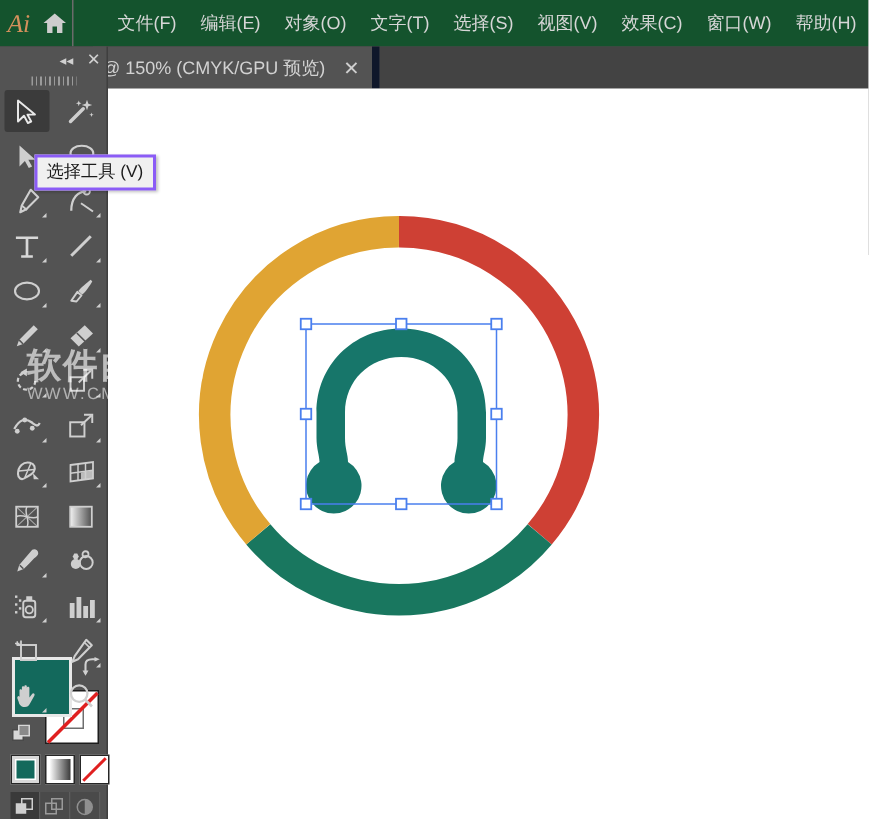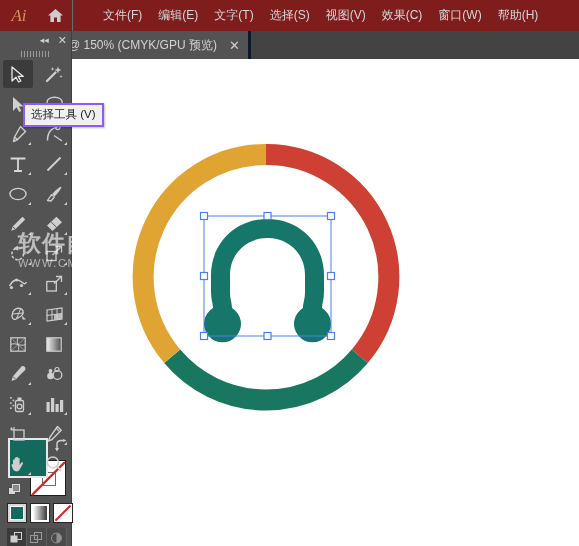--- a/index.html
+++ b/index.html
@@ -13,21 +13,21 @@
   #app {
     position: relative;
     width: 579px; height: 546px;
     background: #535353;
   }
 
   
   #menubar {
     position: absolute; left: 0; top: 0;
     width: 579px; height: 31px;
-    background: #7f1d1d;
+    background: #14532d;
     display: flex; align-items: center;
   }
   #ai-logo {
     width: 38px; height: 31px;
     display: flex; align-items: center; justify-content: center;
     color: #d4905c;
     font-size: 17px; font-style: italic;
     font-family: "Liberation Serif", serif;
     letter-spacing: 0px;
   }
@@ -53,21 +53,21 @@
     position: absolute; left: 0; top: 31px;
     width: 579px; height: 28px;
     background: #434343;
   }
   #doc-tab {
     position: absolute; left: 62px; top: 0;
     height: 28px;
     background: #535353;
     display: flex; align-items: center;
     padding: 0 8px 0 6px;
-    border-right: 3px solid #0f172a;
+    border-right: 5px solid #0f172a;
   }
   #doc-tab-label {
     color: #d2d2d2; font-size: 12px; white-space: nowrap;
   }
   #doc-tab-close {
     color: #cfcfcf; font-size: 13px; margin-left: 12px;
     line-height: 1;
   }
 
   
@@ -229,20 +229,21 @@
     <div id="ai-logo">Ai</div>
     <div id="home-btn">
       <svg width="17" height="15" viewBox="0 0 17 15">
         <path d="M8.5 1 L16 7.4 L13.6 7.4 L13.6 14 L10 14 L10 9.6 L7 9.6 L7 14 L3.4 14 L3.4 7.4 L1 7.4 Z" fill="#cdcdcd"></path>
       </svg>
     </div>
     <div id="menu-sep"></div>
     <div id="menu-items">
       <div class="menu-item">文件(F)</div>
       <div class="menu-item">编辑(E)</div>
+      <div class="menu-item">对象(O)</div>
       <div class="menu-item">文字(T)</div>
       <div class="menu-item">选择(S)</div>
       <div class="menu-item">视图(V)</div>
       <div class="menu-item">效果(C)</div>
       <div class="menu-item">窗口(W)</div>
       <div class="menu-item">帮助(H)</div>
     </div>
   </div>
 
   <div id="tabbar">

